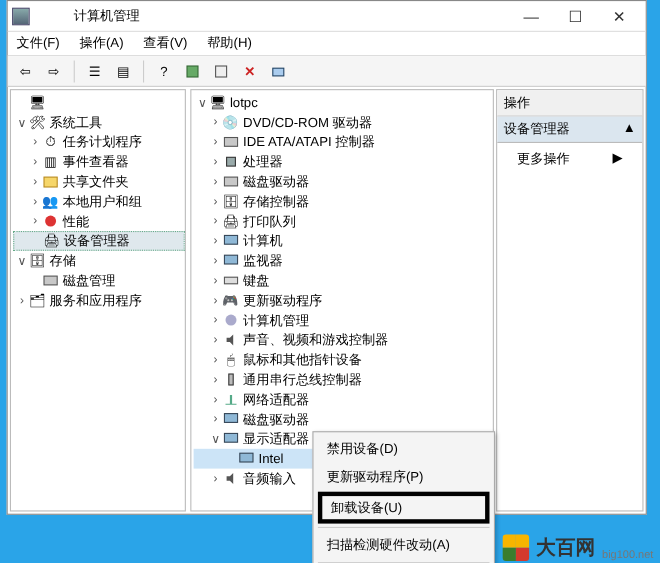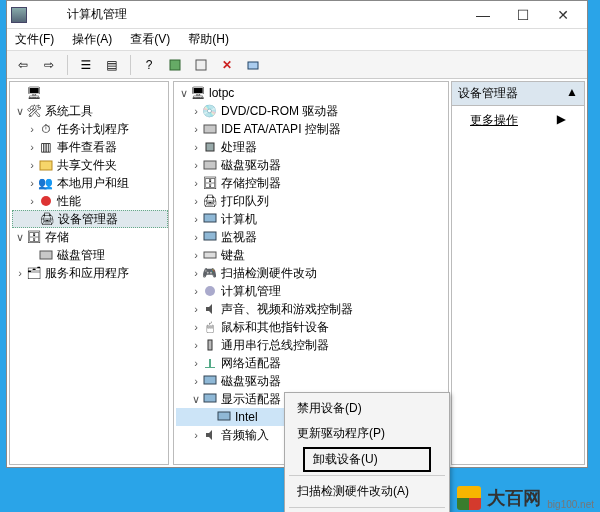--- a/index.html
+++ b/index.html
@@ -104,42 +104,41 @@
     font-size: 12px;
   }
   .actions-sub {
     background: #dbe6ef;
     padding: 3px 6px;
     border-bottom: 1px solid #bbb;
     display:flex; justify-content:space-between;
   }
   .actions-item {
     padding: 6px 18px;
-    text-decoration: underline;
   }
   
   .ctx {
     position: absolute;
     left: 284px; top: 392px;
     width: 166px;
     background: #f4f4f4;
     border: 1px solid #aaa;
     box-shadow: 2px 2px 4px rgba(0,0,0,.25);
     padding: 3px 2px;
     z-index: 10;
   }
   .ctx-item {
     padding: 4px 10px;
   }
   .ctx-sep {
     height: 1px; background: #ccc; margin: 3px 2px;
   }
   .ctx-hl {
-    border: 2px solid #000000;
-    margin: 1px 16px;
+    border: 4px solid #000000;
+    margin: 1px 2px;
     padding: 2px 8px;
   }
   
   .wm {
     position: absolute;
     right: 6px; bottom: 2px;
     display:flex; align-items:center;
     font-size: 18px; color:#333;padding-left:32px;
   }
   .wm .logo {
@@ -358,21 +357,21 @@
             <span class="ticon i-kb">
               <svg width="14" height="8">
                 <rect x="1" y="1" width="12" height="6"></rect>
               </svg>
             </span>
             <span class="label">键盘</span>
           </div>
         <div class="node ind1">
             <span class="toggle">›</span>
             <span class="ticon">🎮</span>
-            <span class="label">扫描检测硬件改动</span>
+            <span class="label">更新驱动程序</span>
           </div>
         <div class="node ind1">
             <span class="toggle">›</span>
             <span class="ticon i-gear">
               <svg width="12" height="12">
                 <circle cx="6" cy="6" r="5"></circle>
               </svg>
             </span>
             <span class="label">计算机管理</span>
           </div>
@@ -441,20 +440,21 @@
               <svg width="12" height="12">
                 <path d="M2 4h3l3-3v10l-3-3H2z"></path>
               </svg>
             </span>
             <span class="label">音频输入</span>
           </div>
       </div>
     </div>
 
     <div class="pane pane-right">
+      <div class="actions-hdr">操作</div>
       <div class="actions-sub">
         <span>设备管理器</span>
         <span>▲</span>
       </div>
       <div class="actions-item">
         <span>更多操作</span>
         <span style="float:right">▶</span>
       </div>
     </div>
 

